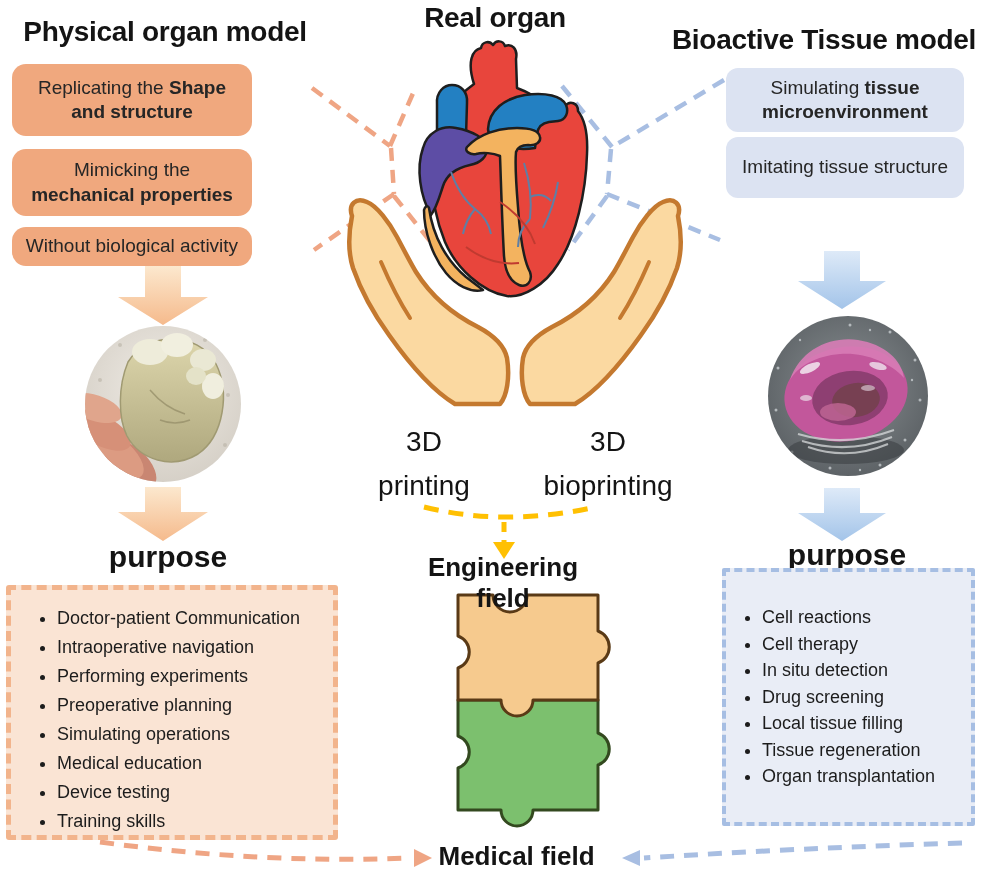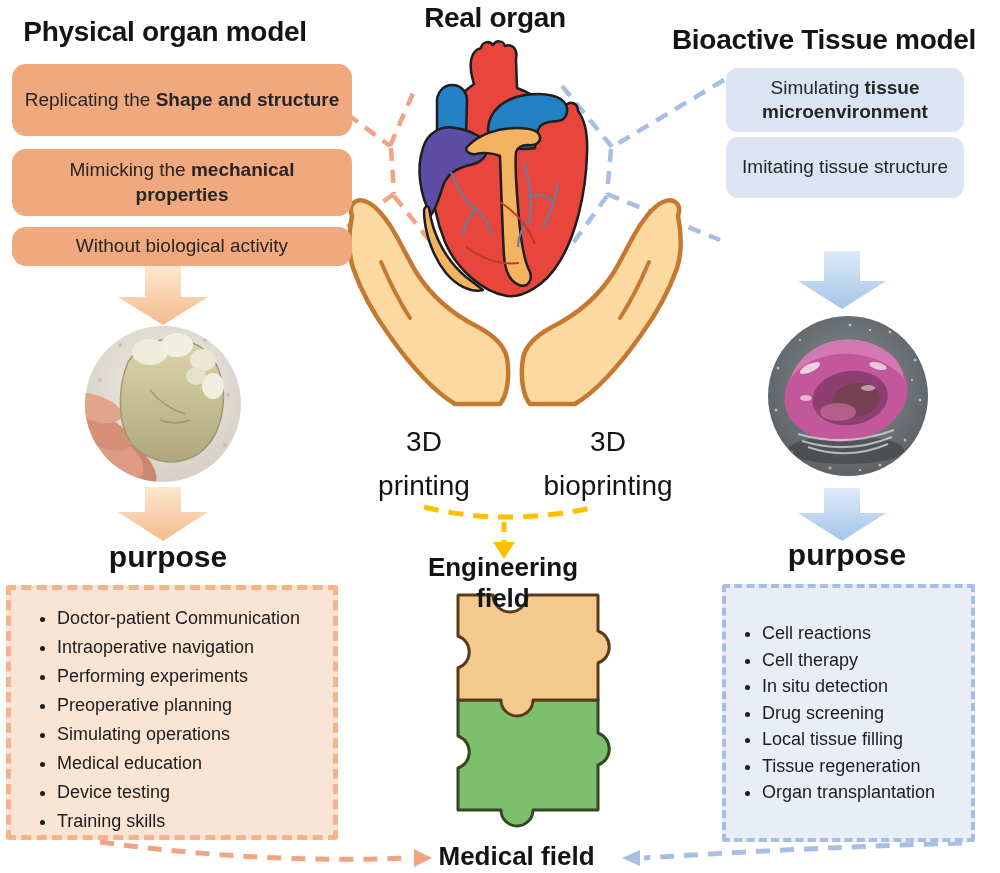--- a/index.html
+++ b/index.html
@@ -4,35 +4,35 @@
 <style>
   html,body{margin:0;padding:0;background:#fff;}
   #canvas{
     position:relative;width:1000px;height:873px;background:#ffffff;
     font-family:"Liberation Sans",sans-serif;color:#1b1b1b;overflow:hidden;
   }
   .abs{position:absolute;}
   #bg-svg{position:absolute;left:0;top:0;width:1000px;height:873px;}
   .big-title{font-size:28px;font-weight:700;text-align:center;letter-spacing:-0.3px;color:#141414;}
   .obox{
-    position:absolute;left:12px;width:340px;background:#F0A87E;border-radius:14px;
+    position:absolute;left:12px;width:240px;background:#F0A87E;border-radius:14px;
     display:flex;align-items:center;justify-content:center;text-align:center;
     font-size:19px;color:#262626;line-height:1.28;padding:4px 10px;box-sizing:border-box;
   }
   .bbox{
     position:absolute;left:726px;width:238px;background:#DCE3F2;border-radius:12px;
     display:flex;align-items:center;justify-content:center;text-align:center;
     font-size:19px;color:#262626;line-height:1.28;padding:2px 12px;box-sizing:border-box;
   }
   .bold{font-weight:700;}
   .purpose{font-size:30px;font-weight:700;text-align:center;color:#141414;}
   .pbox{position:absolute;box-sizing:border-box;}
   #pbox-left{left:6px;top:585px;width:332px;height:255px;background:#FAE4D4;
     border:5px dashed #F2B48C;border-radius:3px;padding:14px 6px 0 24px;}
-  #pbox-right{left:722px;top:584px;width:253px;height:258px;background:#E9EDF6;
+  #pbox-right{left:722px;top:568px;width:253px;height:258px;background:#E9EDF6;
     border:4px dashed #A6BEE3;border-radius:2px;padding:32px 4px 0 14px;}
   .plist{margin:0;padding:0 0 0 22px;list-style:disc;color:#1c1c1c;}
   #pbox-left .plist li{font-size:18px;line-height:29px;}
   #pbox-right .plist li{font-size:18px;line-height:26.5px;}
   .dlabel{font-weight:400;font-size:28px;text-align:center;color:#141414;line-height:44px;}
   .field-label{font-weight:700;font-size:26px;text-align:center;color:#141414;}
 </style>
 </head>
 <body>
 

